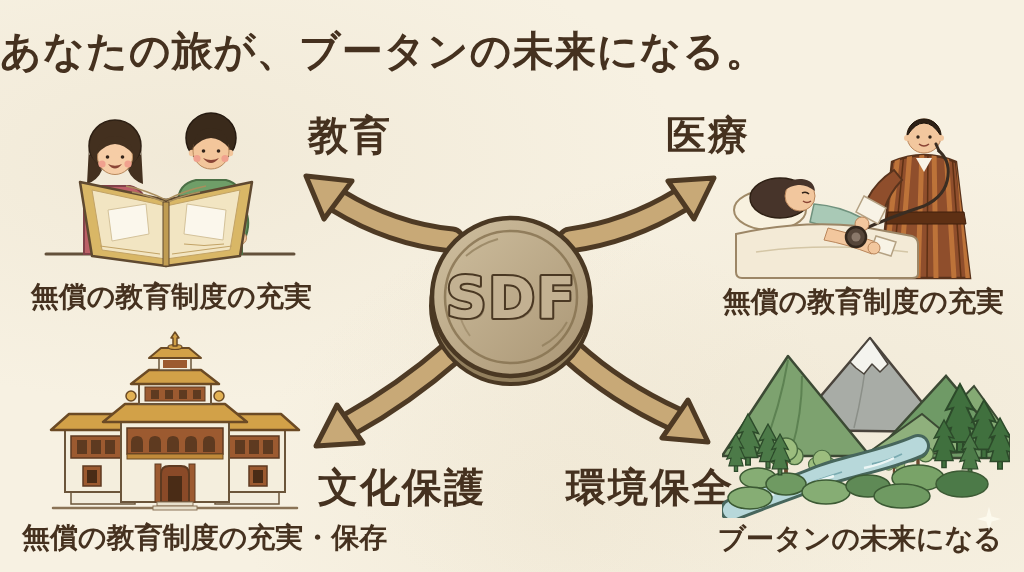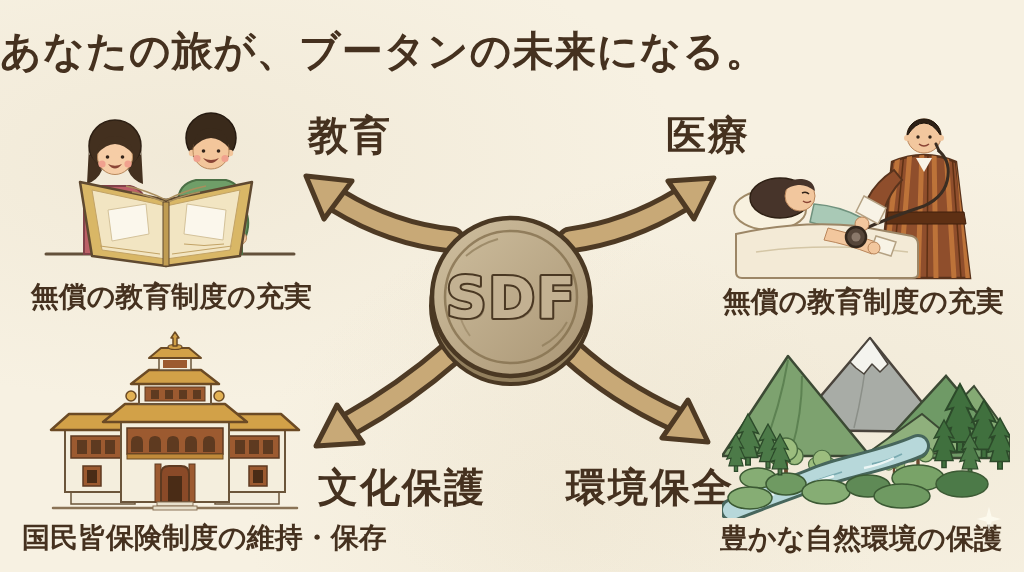--- a/index.html
+++ b/index.html
@@ -289,20 +289,20 @@
     <g fill="#4c7a48" stroke="#2c4a2a" stroke-width="2">
       <use href="#pine" transform="translate(26,86) scale(0.75)"></use>
       <use href="#pine" transform="translate(46,96) scale(0.65)"></use>
       <use href="#pine" transform="translate(14,106) scale(0.55)"></use>
       <use href="#pine" transform="translate(58,106) scale(0.6)"></use>
     </g>
   </svg>
 
   <div class="caption" id="cap-education">無償の教育制度の充実</div>
   <div class="caption" id="cap-medical">無償の教育制度の充実</div>
-  <div class="caption" id="cap-culture">国民皆保険制度の維持・保存</div>
-  <div class="caption" id="cap-environment">豊かな自然環境の保護</div>
+  <div class="caption" id="cap-culture">無償の教育制度の充実・保存</div>
+  <div class="caption" id="cap-environment">ブータンの未来になる</div>
 
   <svg id="sparkle" viewBox="0 0 26 26">
     <path d="M13,1 L15.6,10.4 L25,13 L15.6,15.6 L13,25 L10.4,15.6 L1,13 L10.4,10.4 Z" fill="#fffdf2"></path>
   </svg>
 
 </div>
 
 </body></html>

